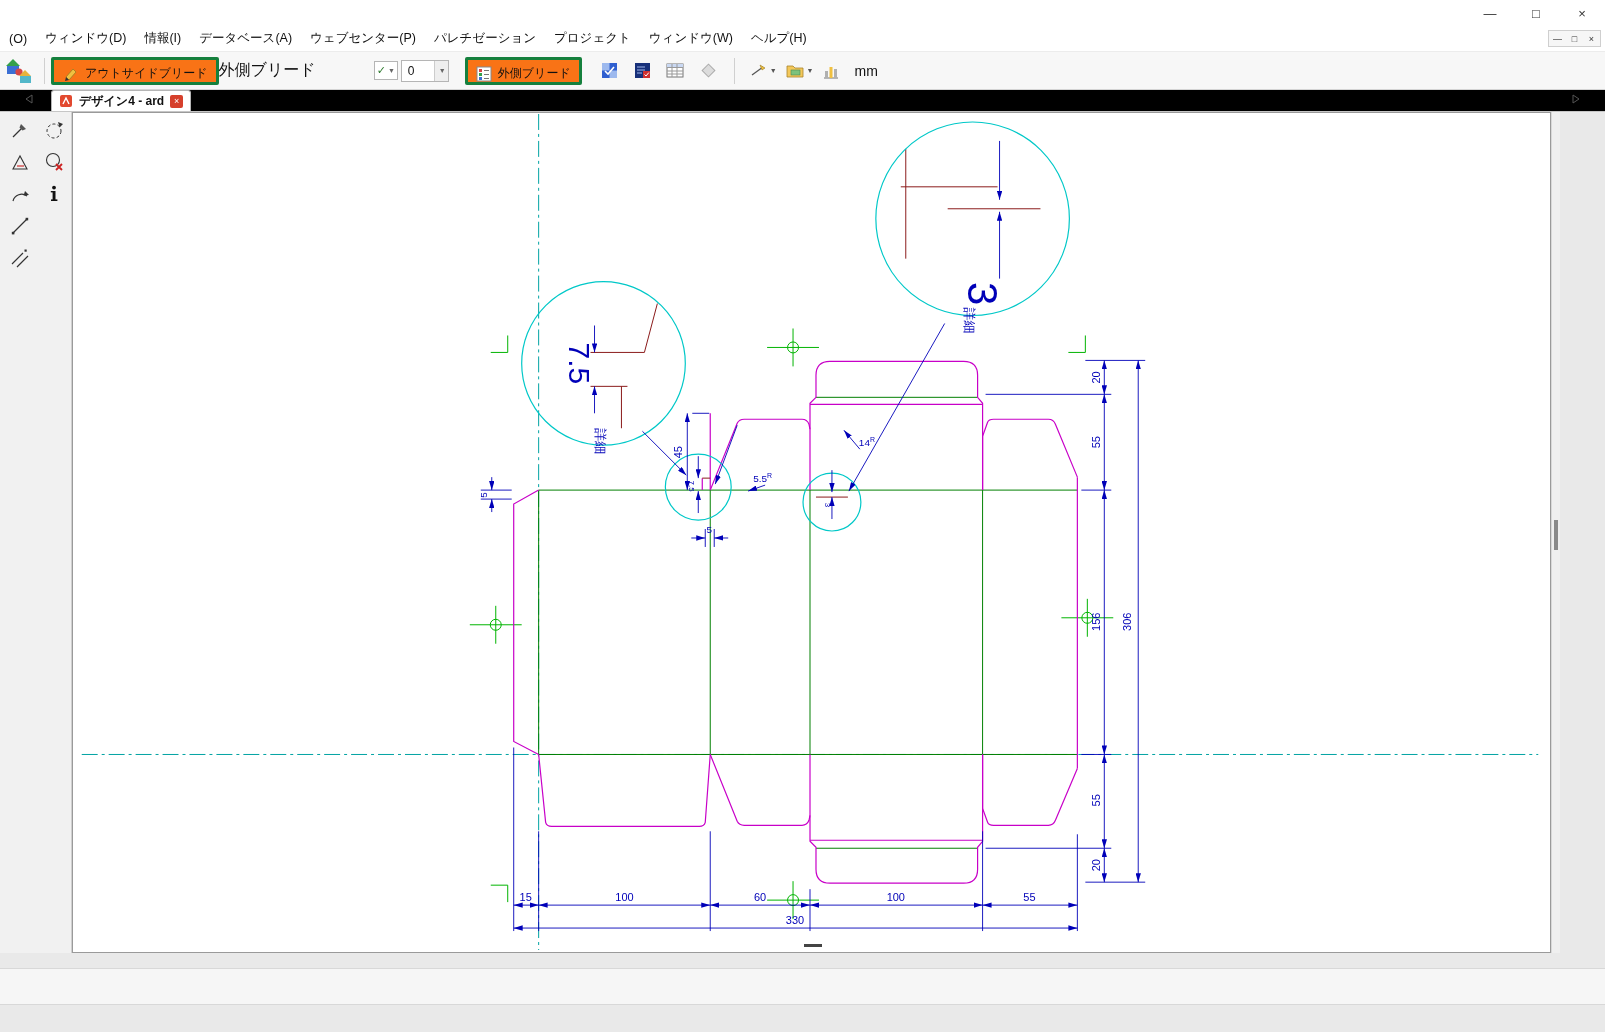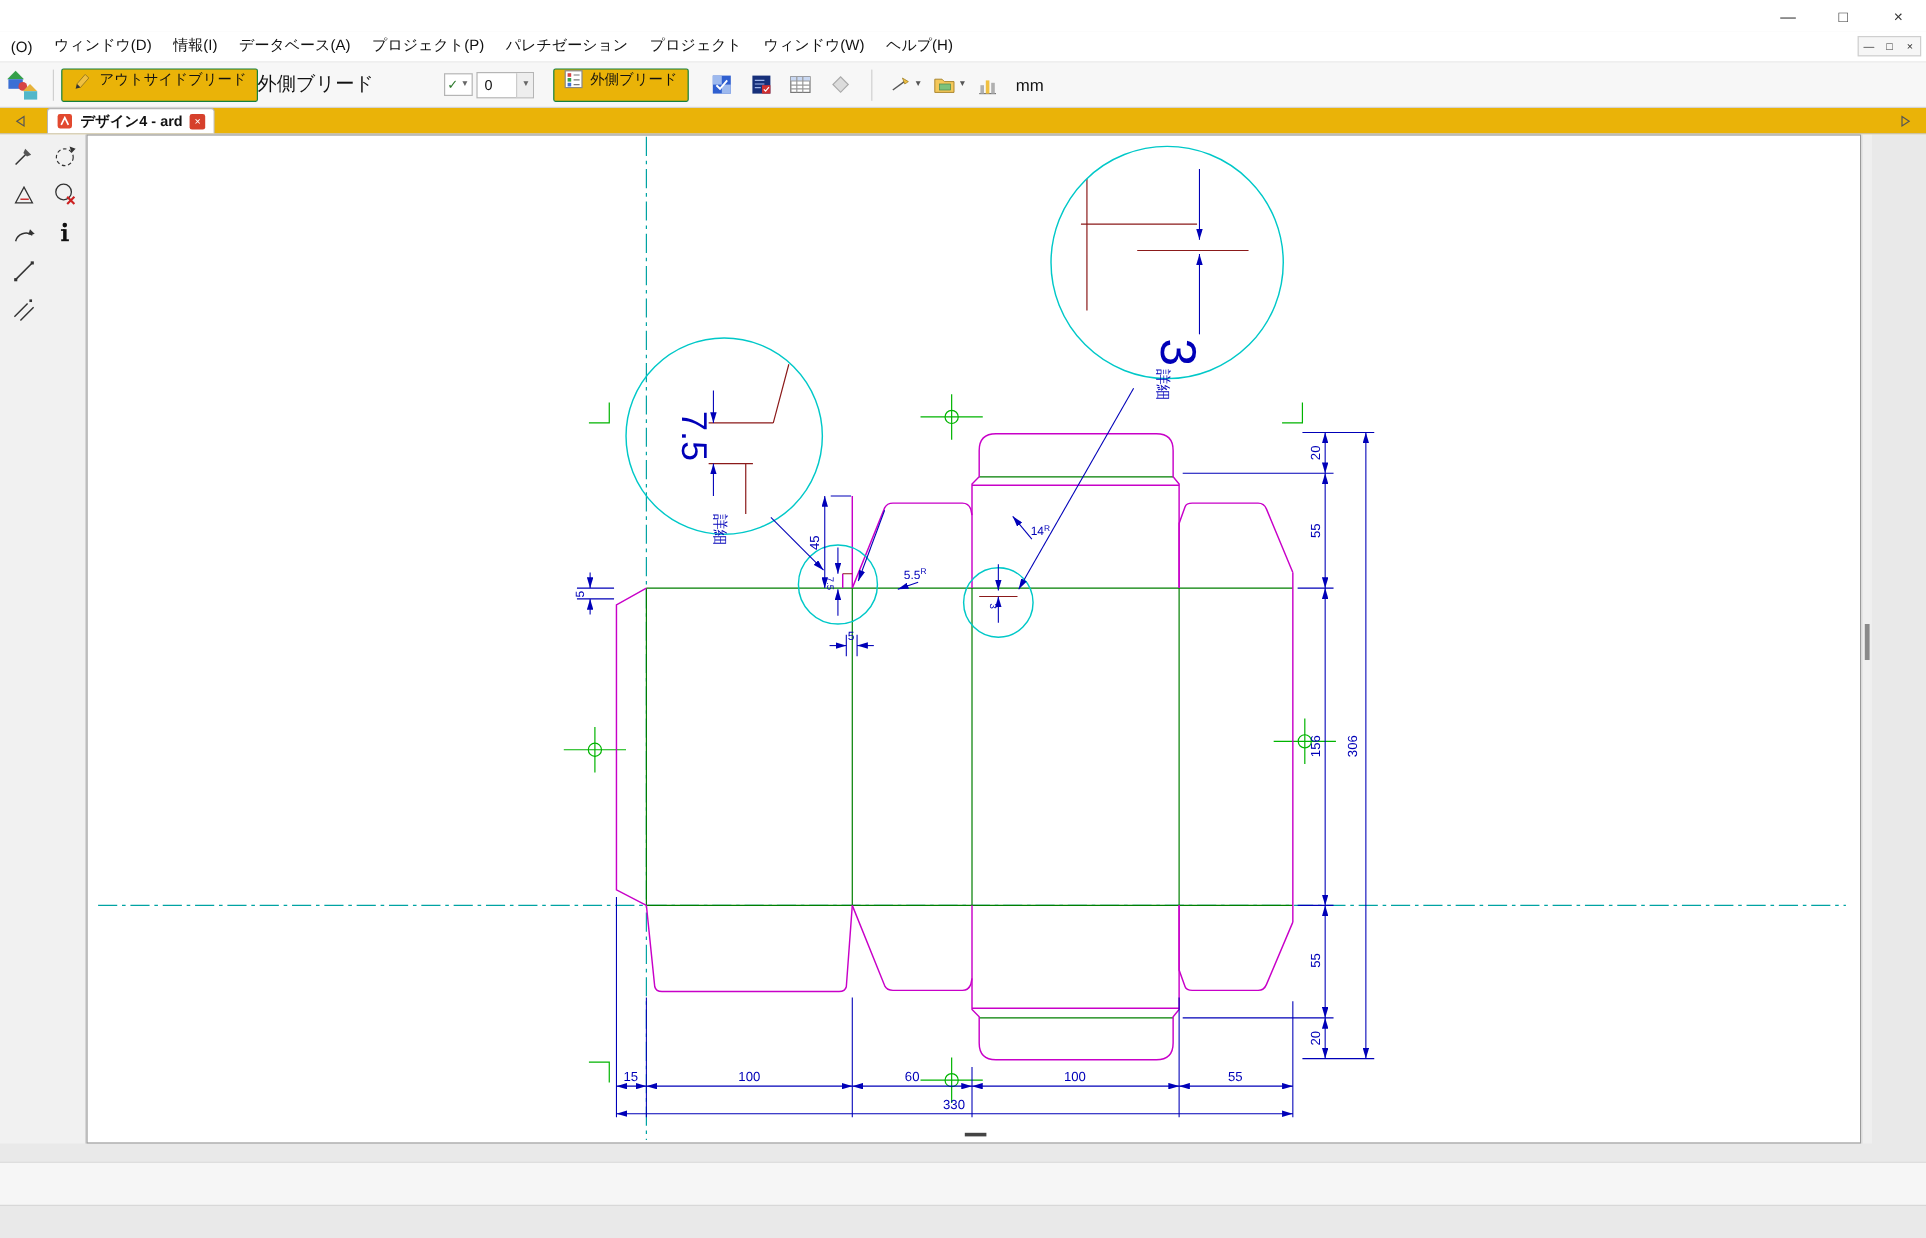--- a/index.html
+++ b/index.html
@@ -12,33 +12,33 @@
 
   
   .menubar{height:26px;background:#fff;display:flex;align-items:center;position:relative;font-size:12.5px;border-bottom:1px solid #ececec}
   .menu-item{padding:3px 9px;cursor:default;white-space:nowrap}
   .mdi{position:absolute;right:4px;top:4px;display:flex;border:1px solid #cfcfcf;background:#f6f6f6}
   .mdi span{width:17px;height:15px;display:flex;align-items:center;justify-content:center;font-size:9px;color:#333}
 
   
   .toolbar{height:38px;background:#f7f7f7;border-bottom:1px solid #d4d4d4;display:flex;align-items:center;padding-left:4px}
   .tb-sep{width:1px;height:26px;background:#d0d0d0;margin:0 6px;flex:none}
-  .tb-btn{display:flex;align-items:flex-start;gap:6px;border:1px solid #15803d;background:#eab308;border-radius:2px;height:28px;padding:0 8px;font-size:12px;white-space:nowrap;flex:none}
+  .tb-btn{display:flex;align-items:flex-end;gap:6px;border:3px solid #15803d;background:#f97316;border-radius:2px;height:28px;padding:0 8px;font-size:12px;white-space:nowrap;flex:none}
   .tb-label{font-size:16px;margin-left:0;white-space:nowrap;flex:none}
   .mini-combo{display:flex;align-items:center;height:19px;border:1px solid #b5b5b5;background:#fff;padding:0 2px;margin-left:58px;flex:none}
   .mini-combo .arrow,.spin .arrow{font-size:7px;color:#666;margin-left:2px}
   .spin{display:flex;align-items:center;height:22px;border:1px solid #b5b5b5;background:#fff;width:48px;margin-left:3px;padding-left:6px;flex:none}
   .spin .val{flex:1;font-size:12px}
   .spin .btn{width:14px;height:20px;background:#eee;border-left:1px solid #ccc;display:flex;align-items:center;justify-content:center}
   .icon-btn{width:27px;height:27px;display:flex;align-items:center;justify-content:center;margin-left:6px;border:1px solid transparent;border-radius:2px;flex:none}
   .dd{display:flex;align-items:center;gap:3px;margin-left:9px;flex:none}
   .units{font-weight:400;font-size:14px;margin-left:10px;flex:none}
 
   
-  .tabbar{height:22px;background:#eab308;display:flex;align-items:flex-end;padding:0 9px;border-bottom:1px solid #c6c6c6}
+  .tabbar{height:22px;background:#000000;display:flex;padding:0 21px;border-bottom:1px solid #c6c6c6}
   .tab-scroll{width:16px;height:18px;display:flex;align-items:center;justify-content:center;margin-bottom:1px}
   .tab{display:flex;align-items:center;gap:6px;background:#fff;border:1px solid #b5b5b5;border-bottom:none;border-radius:3px 3px 0 0;height:21px;padding:0 7px;margin-left:14px;font-size:12px;font-weight:700}
   .tab-close{width:13px;height:13px;background:#d6402c;display:flex;align-items:center;justify-content:center;color:#fff;font-size:9px;border-radius:2px;font-weight:400}
   .tab-right{margin-left:auto}
 
   
   .main{display:flex;height:841px}
   .palette{width:72px;background:#f1f1f1;border-right:1px solid #cfcfcf;display:grid;grid-template-columns:33px 33px;grid-auto-rows:31px;gap:1px;padding:2px 0 0 3px;align-content:start}
   .tool{display:flex;align-items:center;justify-content:center;border:1px solid transparent;border-radius:2px}
   .canvas{position:relative;width:1479px;height:841px;background:#fff;border:1px solid #9a9a9a;overflow:hidden}
@@ -66,21 +66,21 @@
   <div class="win-btn">
       <span>×</span>
     </div>
 </div>
 
 <div class="menubar">
   <span class="menu-item">(O)</span>
   <span class="menu-item">ウィンドウ(D)</span>
   <span class="menu-item">情報(I)</span>
   <span class="menu-item">データベース(A)</span>
-  <span class="menu-item">プロジェクト(P)</span>
+  <span class="menu-item">ウェブセンター(P)</span>
   <span class="menu-item">パレチゼーション</span>
   <span class="menu-item">プロジェクト</span>
   <span class="menu-item">ウィンドウ(W)</span>
   <span class="menu-item">ヘルプ(H)</span>
   <div class="mdi">
     <span>—</span>
     <span>□</span>
     <span>×</span>
   </div>
 </div>

